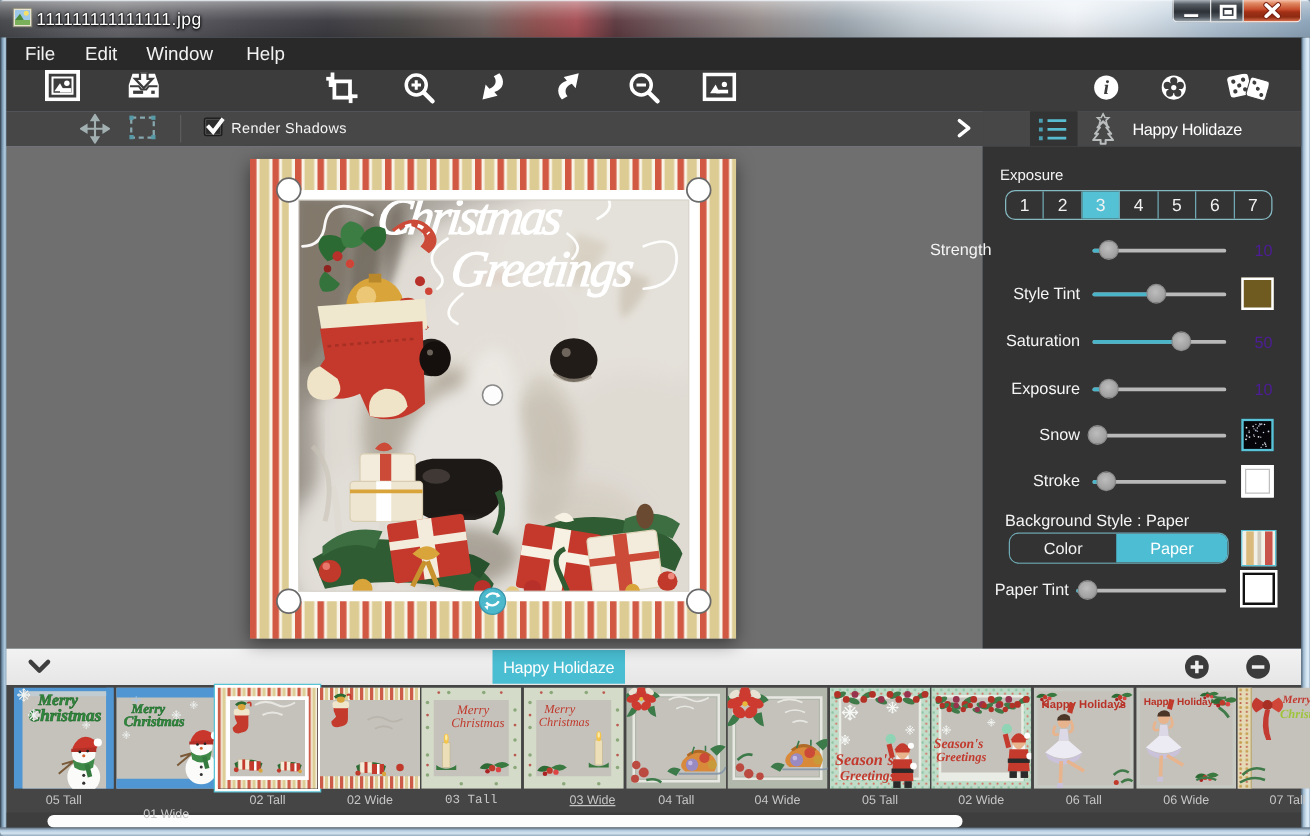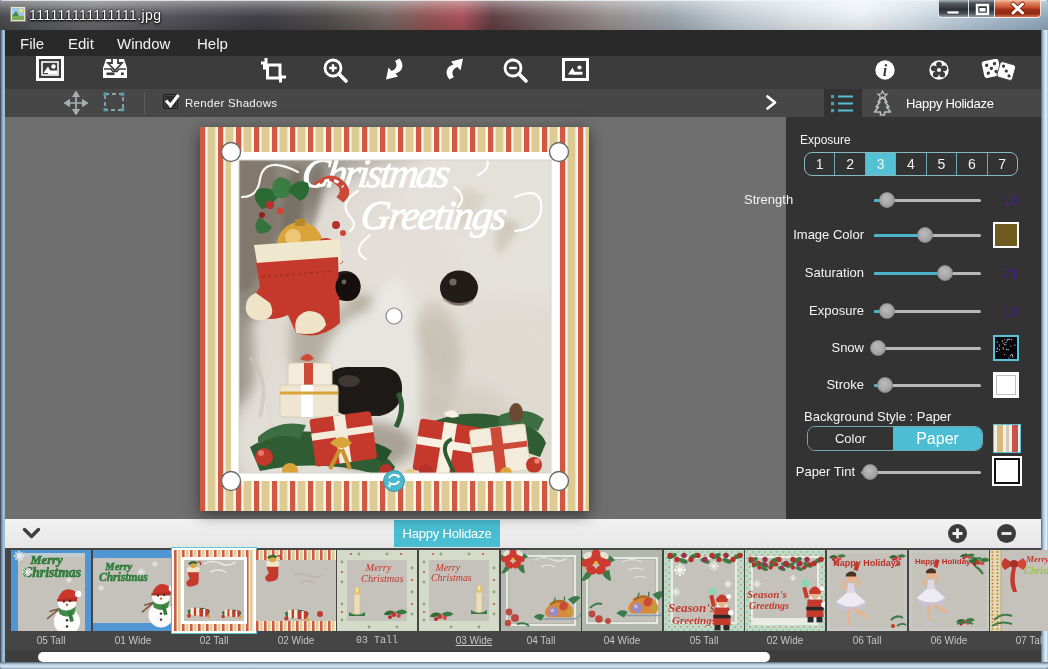--- a/index.html
+++ b/index.html
@@ -47,21 +47,21 @@
 #texbox .c:last-child{border-right:none;}
 #texbox .sel{background:#55c1d5;}
 .track{position:absolute;height:3px;background:#b9b9b9;border-radius:2px;}
 .trackfill{position:absolute;height:3px;background:#4ab5c9;border-radius:2px;}
 .thumbc{position:absolute;width:16px;height:16px;border-radius:50%;
  background:radial-gradient(circle at 45% 40%,#bdbdbd,#a3a3a3 60%,#8d8d8d);border:1px solid #8a8a8a;}
 .swatch{position:absolute;width:26px;height:26px;}
 .pval{position:absolute;color:#4c1d95;font-size:13px;width:30px;text-align:right;}
 #togglebox{left:807px;top:426px;width:176px;height:25px;border:1px solid #6fa9b4;border-radius:8px;display:flex;overflow:hidden;}
 #togglebox .color{width:86px;background:#333;color:#f2f2f2;font-size:13px;text-align:center;line-height:23px;}
-#togglebox .paper{width:90px;background:#4cbdd3;color:#fff;font-size:16px;text-align:center;line-height:23px;}
+#togglebox .paper{width:90px;background:#4cbdd3;color:#fff;font-size:13px;text-align:center;line-height:23px;}
 
 #hhbtn{left:394px;top:520px;width:106px;height:27px;background:#49bdd2;color:#fff;font-size:13px;letter-spacing:-0.2px;text-align:center;line-height:27px;}
 .circbtn{position:absolute;width:19px;height:19px;border-radius:50%;background:#3b3b3b;}
 .thumb{position:absolute;top:550px;width:80px;height:81px;}
 .tlabel{position:absolute;top:635px;width:80px;text-align:center;color:#c6c6c6;font-size:10px;}
 </style></head><body>
 
 <div class="abs" id="titlebar">
     <div class="abs sheen"></div>
     <div class="abs topline"></div>
@@ -256,29 +256,29 @@
     <div class="c">4</div>
     <div class="c">5</div>
     <div class="c">6</div>
     <div class="c">7</div>
   </div>
 <div class="plabel" style="left:744px;top:192px;width:120px;text-align:left;">Strength</div>
 <div class="track" style="left:874px;top:199px;width:107px;"></div>
 <div class="trackfill" style="left:874px;top:199px;width:13px;"></div>
 <div class="thumbc" style="left:879px;top:192px;"></div>
 <div class="pval" style="left:988px;top:193px;">10</div>
-<div class="plabel" style="left:744px;top:227px;width:120px;text-align:right;">Image Color</div>
+<div class="plabel" style="left:744px;top:227px;width:120px;text-align:right;">Style Tint</div>
 <div class="track" style="left:874px;top:234px;width:107px;"></div>
 <div class="trackfill" style="left:874px;top:234px;width:51px;"></div>
 <div class="thumbc" style="left:917px;top:227px;"></div>
 <div class="plabel" style="left:744px;top:265px;width:120px;text-align:right;">Saturation</div>
 <div class="track" style="left:874px;top:272px;width:107px;"></div>
 <div class="trackfill" style="left:874px;top:272px;width:71px;"></div>
 <div class="thumbc" style="left:937px;top:265px;"></div>
-<div class="pval" style="left:988px;top:266px;">71</div>
+<div class="pval" style="left:988px;top:266px;">50</div>
 <div class="plabel" style="left:744px;top:303px;width:120px;text-align:right;">Exposure</div>
 <div class="track" style="left:874px;top:310px;width:107px;"></div>
 <div class="trackfill" style="left:874px;top:310px;width:13px;"></div>
 <div class="thumbc" style="left:879px;top:303px;"></div>
 <div class="pval" style="left:988px;top:304px;">10</div>
 <div class="plabel" style="left:744px;top:340px;width:120px;text-align:right;">Snow</div>
 <div class="track" style="left:874px;top:347px;width:107px;"></div>
 <div class="thumbc" style="left:870px;top:340px;"></div>
 <div class="plabel" style="left:744px;top:377px;width:120px;text-align:right;">Stroke</div>
 <div class="track" style="left:874px;top:384px;width:107px;"></div>
@@ -428,21 +428,21 @@
 <path d="M-7 3 Q0 8 7 2 L6 8 Q0 12 -6 8 Z" fill="#3f8a48"></path>
 <path d="M2 6 L4 14" stroke="#357a3e" stroke-width="3"></path>
 <circle cx="-2.5" cy="-2" r="0.9" fill="#222"></circle>
         <circle cx="2.5" cy="-2.5" r="0.9" fill="#222"></circle>
 <circle cx="0" cy="0.5" r="1" fill="#d06030"></circle>
 <circle cx="0" cy="13" r="1" fill="#333"></circle>
         <circle cx="0" cy="18" r="1" fill="#333"></circle>
       </g>
       <path d="M12 10 l8 0 m-4 -3 l0 6" stroke="#a8c8e4" stroke-width="1" opacity="0.8"></path>
     </svg></div>
-<div class="tlabel" style="left:93px;">01 Wide</div>
+<div class="tlabel" style="left:93px;margin-top:11px;">01 Wide</div>
 <div class="thumb" style="left:174px;box-shadow:0 0 0 2px #fff,0 0 0 3px #59c4d6;"><svg width="80" height="81" viewBox="0 0 80 81">
       <defs>
         <pattern id="ts3" width="8" height="8" patternUnits="userSpaceOnUse">
           <rect width="8" height="8" fill="#f5efdd"></rect>
           <rect width="2.6" height="8" fill="#cc5b47"></rect>
           <rect x="4" width="2.4" height="8" fill="#ddcd96"></rect>
         </pattern>
       </defs>
       <rect width="80" height="81" fill="url(#ts3)"></rect>
       <rect x="7" y="7" width="66" height="67" fill="#fff"></rect>

